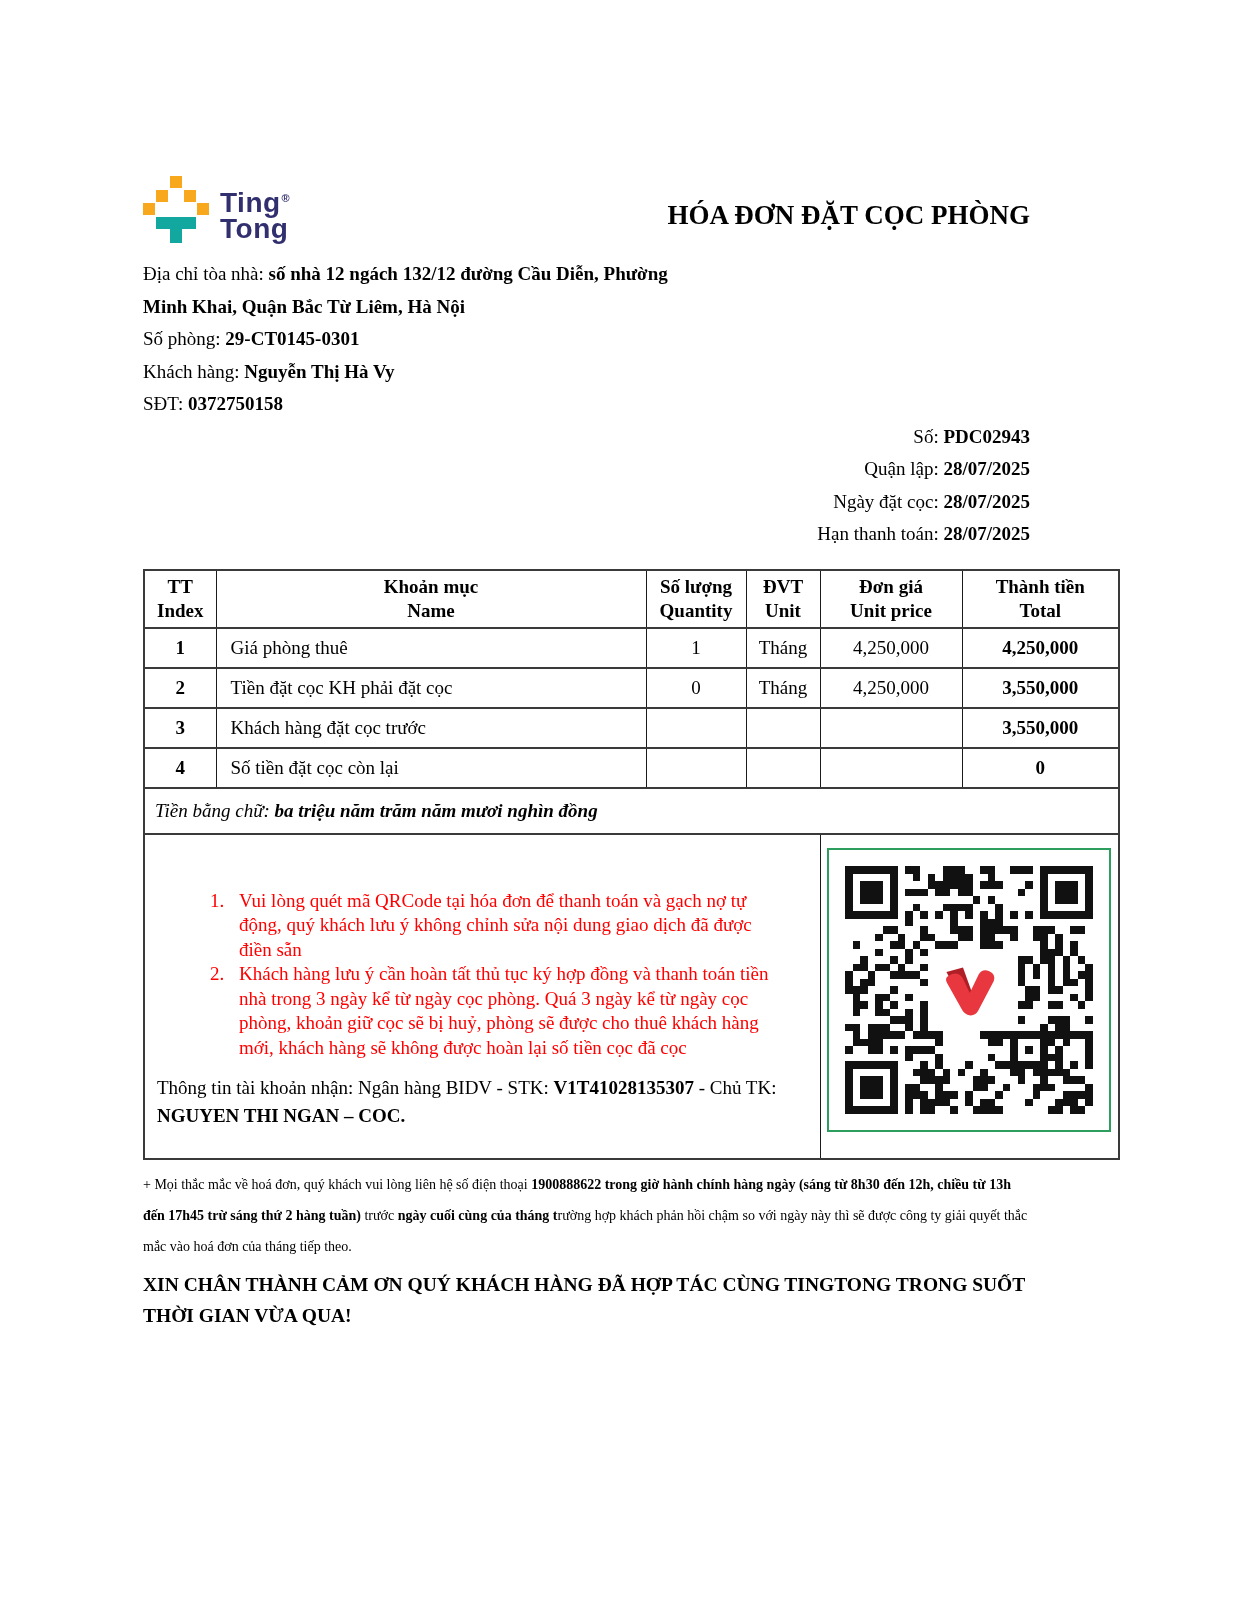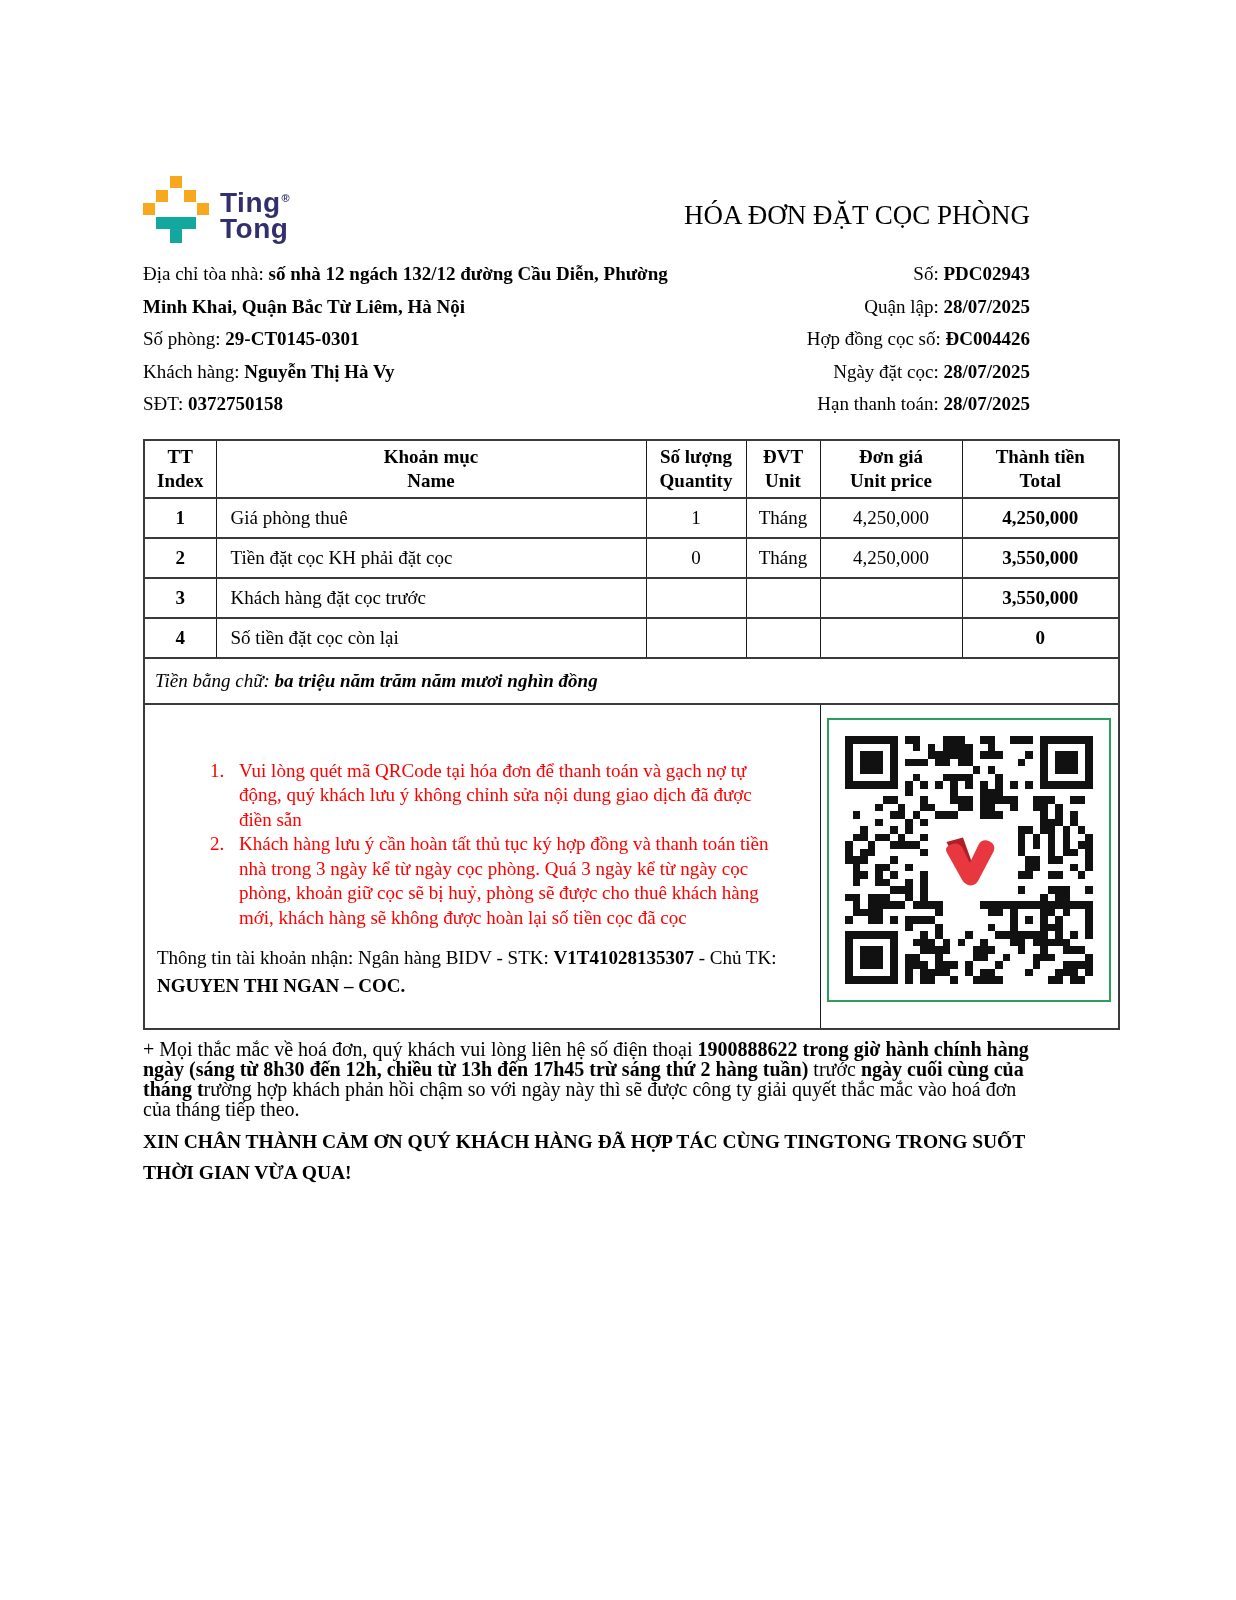--- a/index.html
+++ b/index.html
@@ -24,24 +24,24 @@
   .pos4 { left:0;   top:27px; }
   .pos5 { left:54px; top:27px; }
   .pos-bar  { left:13px; top:40.5px; width:40px !important; }
   .pos-stem { left:27px; top:52px; height:15px !important; }
   .logo-text {
     font-family:"Liberation Sans","DejaVu Sans",sans-serif;
     font-weight:700; color:#312F6E; font-size:28px; line-height:26px;
     margin-top:9px; letter-spacing:0.5px;
   }
   .reg-mark { font-size:11px; vertical-align:super; margin-left:1px; }
-  .title { font-size:27px; font-weight:400; margin:24px 0 0 0; }
+  .title { font-size:27px; font-weight:700; margin:24px 0 0 0; }
 
   
-  .info-row { display:flex; justify-content:space-between; margin-top:15px; font-size:19px; line-height:32.5px; }
+  .info-row { display:flex; justify-content:space-between; margin-top:15px; font-size:19px; line-height:32.5px;flex-direction:column; }
   .info-left  { width:545px; }
   .info-right { text-align:right; flex:1; }
   .info-row p { margin:0; }
   .seg-b { font-weight:700; }
 
   
   table { border-collapse:collapse; table-layout:fixed; width:975px; margin-top:18px; border:2.5px solid #3a3a3a; }
   th, td { border-left:1.5px solid #1b1b1b; border-top:2.5px solid #3a3a3a; padding:0;margin-left:44px; }
   th:first-child, td:first-child { border-left:none; }
   tr.hdr th { border-top:none; }
@@ -56,21 +56,21 @@
   ol.notes { color:#FF0000; margin:54px 44px 0 0; padding-left:84px; font-size:19px; line-height:24.5px; }
   ol.notes li { padding-left:10px; }
   .bank { margin:14px 8px 0 12px; font-size:19px; line-height:28px; }
 
   .qr-frame { width:284px; height:284px; border:2px solid #2E9E5F; background:#fff; margin:13px auto 0 auto;
               display:flex; align-items:center; justify-content:center; }
   .qr svg { display:block; }
 
   
   .footer-heading { font-size:19.5px; font-weight:700; margin:44px 0 0 0; }
-  .footer-para    { font-size:20px; line-height:20px; margin:9px 0 0 0; }
+  .footer-para    { font-size:14px; line-height:31px; margin:9px 0 0 0; }
   .footer-closing { font-size:19.5px; font-weight:700; line-height:31px; margin:7px 0 0 0; }
 </style>
 </head>
 <body>
 
 <div class="page">
 
   <div class="top-row">
     <div class="logo">
       <div class="logo-squares">
@@ -93,21 +93,20 @@
   <div class="info-row">
     <div class="info-left">
       <p><span>Địa chỉ tòa nhà: </span><span class="seg-b">số nhà 12 ngách 132/12 đường Cầu Diễn, Phường Minh Khai, Quận Bắc Từ Liêm, Hà Nội</span></p>
       <p><span>Số phòng: </span><span class="seg-b">29-CT0145-0301</span></p>
       <p><span>Khách hàng: </span><span class="seg-b">Nguyễn Thị Hà Vy</span></p>
       <p><span>SĐT: </span><span class="seg-b">0372750158</span></p>
     </div>
     <div class="info-right">
       <p><span>Số: </span><span class="seg-b">PDC02943</span></p>
       <p><span>Quận lập: </span><span class="seg-b">28/07/2025</span></p>
-      <p><span>Hợp đồng cọc số: </span><span class="seg-b">ĐC004426</span></p>
       <p><span>Ngày đặt cọc: </span><span class="seg-b">28/07/2025</span></p>
       <p><span>Hạn thanh toán: </span><span class="seg-b">28/07/2025</span></p>
     </div>
   </div>
 
   <table>
     <colgroup>
       <col style="width:72px">
         <col style="width:430px">
         <col style="width:100px">

